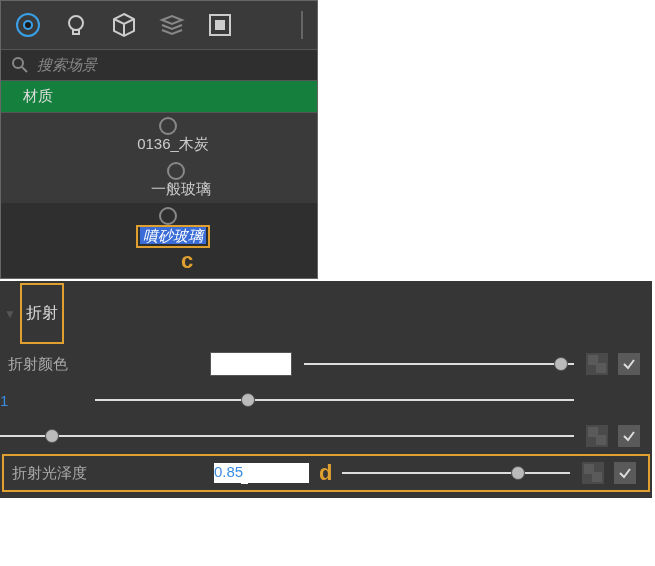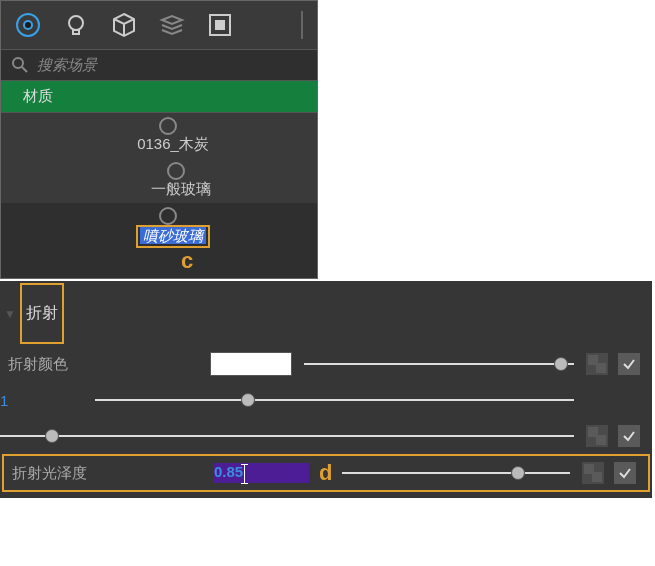--- a/index.html
+++ b/index.html
@@ -173,21 +173,21 @@
       <div class="cb check">
           <svg viewBox="0 0 16 16">
             <path d="M3 8 L7 12 L13 4" fill="none" stroke="#ddd" stroke-width="2"></path>
           </svg>
         </div>
     </div>
   </div>
 
   <div class="prop-row row-highlight" style="padding:4px 0;">
     <div class="prop-label">折射光泽度</div>
-    <div class="prop-val" style="background:#4c1d95;font-weight:bold;">
+    <div class="prop-val" style="background:#ffffff;">
       <span class="valtxt">0.85</span><span class="cursor"></span>
     </div>
     <span class="annot" style="margin-left:10px;margin-right:10px;">d</span>
     <div class="slider-wrap">
         <div class="track"></div>
         <div class="knob" style="left:77%"></div>
       </div>
     <div class="cbpair">
       <div class="cb pattern"></div>
       <div class="cb check">

